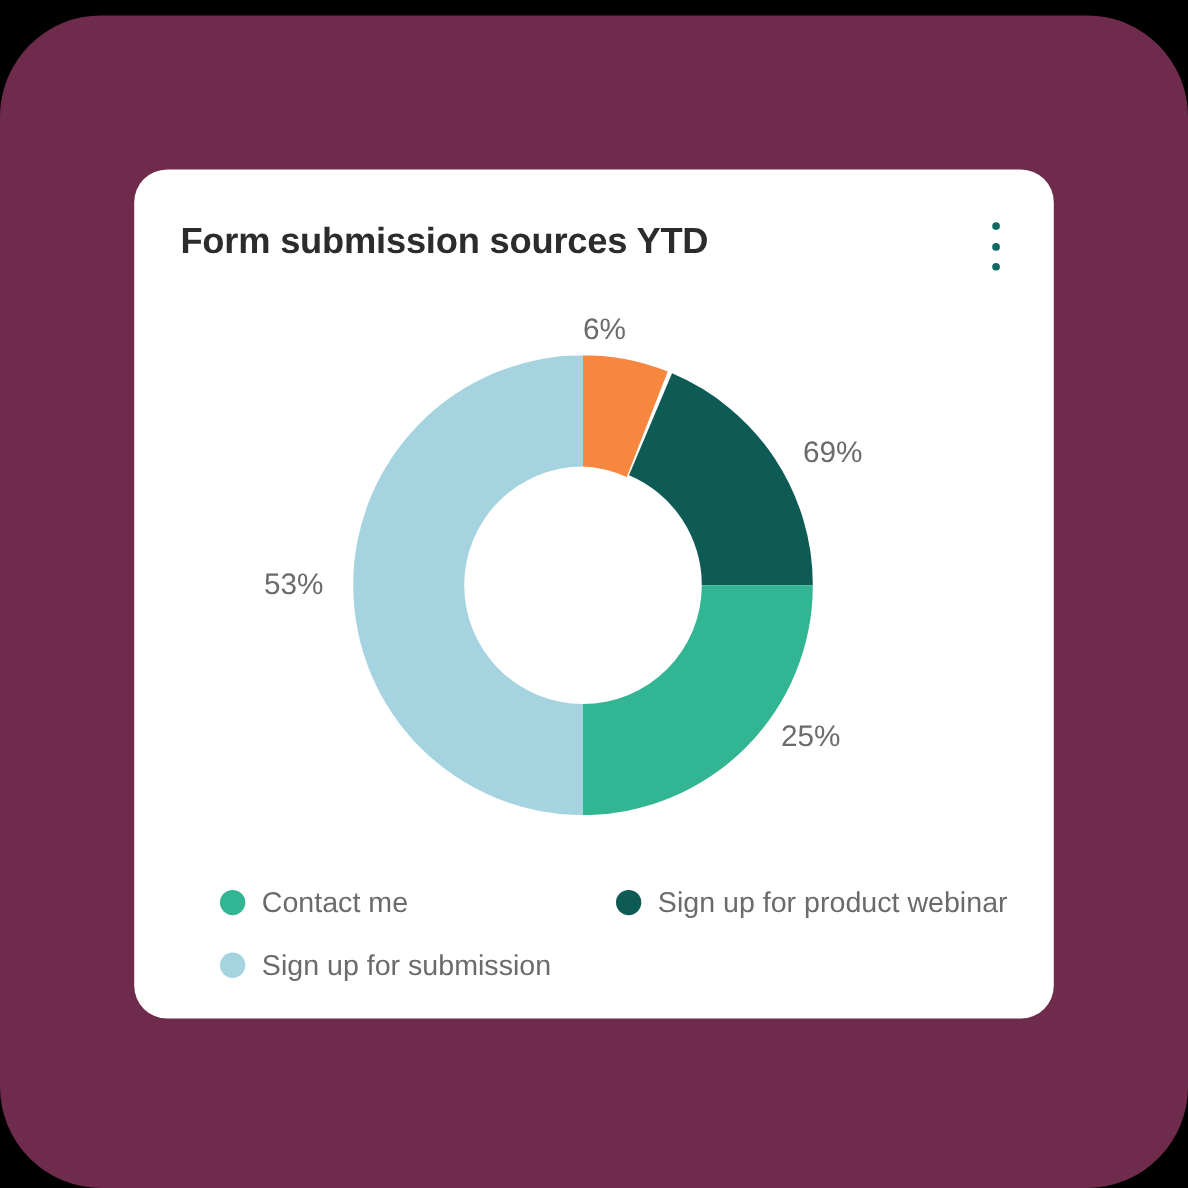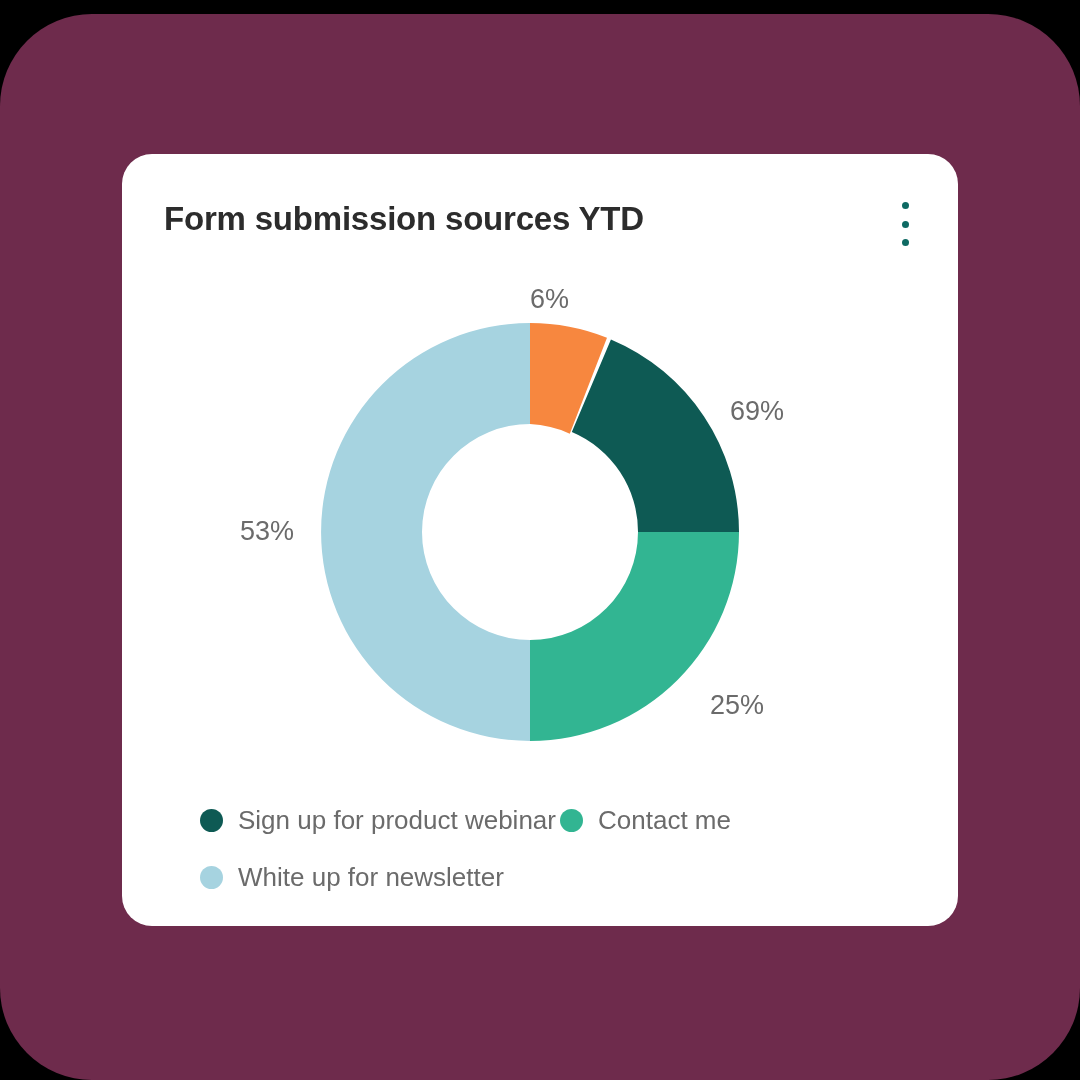--- a/index.html
+++ b/index.html
@@ -101,21 +101,21 @@
 
   .slice-label {
     position: absolute;
     font-size: 27px;
     color: #6B6B6B;
     white-space: nowrap;
     letter-spacing: 0px;
   }
   #label-white-paper   { left: 408px; top: 130px; }
   #label-webinar       { left: 608px; top: 242px; }
-  #label-contact       { left: 588px; top: 536px; }
+  #label-contact       { left: 588px; top: 500px; }
   #label-newsletter    { left: 118px; top: 362px; }
 
   
   #legend {
     position: absolute;
     left: 78px;
     top: 638px;
     width: 700px;
     display: grid;
     grid-template-columns: 360px 340px;
@@ -190,31 +190,31 @@
 
       <div class="slice-label" id="label-white-paper" style="color: rgb(107, 107, 107);">6%</div>
       <div class="slice-label" id="label-webinar" style="color: rgb(107, 107, 107);">69%</div>
       <div class="slice-label" id="label-contact" style="color: rgb(107, 107, 107);">25%</div>
       <div class="slice-label" id="label-newsletter" style="color: rgb(107, 107, 107);">53%</div>
     </div>
 
     <div id="legend">
 
       <div class="legend-item">
+        <span class="legend-swatch" style="background:#32B592"></span>
+        <span class="legend-label" style="color: rgb(107, 107, 107);">Contact me</span>
+      </div>
+
+      <div class="legend-item">
         <span class="legend-swatch" style="background:#0E5A54"></span>
         <span class="legend-label" style="color: rgb(107, 107, 107);">Sign up for product webinar</span>
       </div>
 
-      <div class="legend-item">
-        <span class="legend-swatch" style="background:#32B592"></span>
-        <span class="legend-label" style="color: rgb(107, 107, 107);">Contact me</span>
-      </div>
-
 
       <div class="legend-item">
         <span class="legend-swatch" style="background:#A6D3E0"></span>
-        <span class="legend-label" style="color: rgb(107, 107, 107);">White up for newsletter</span>
+        <span class="legend-label" style="color: rgb(107, 107, 107);">Sign up for submission</span>
       </div>
 
     </div>
 
   </div>
 </div>
 
 </body></html>

